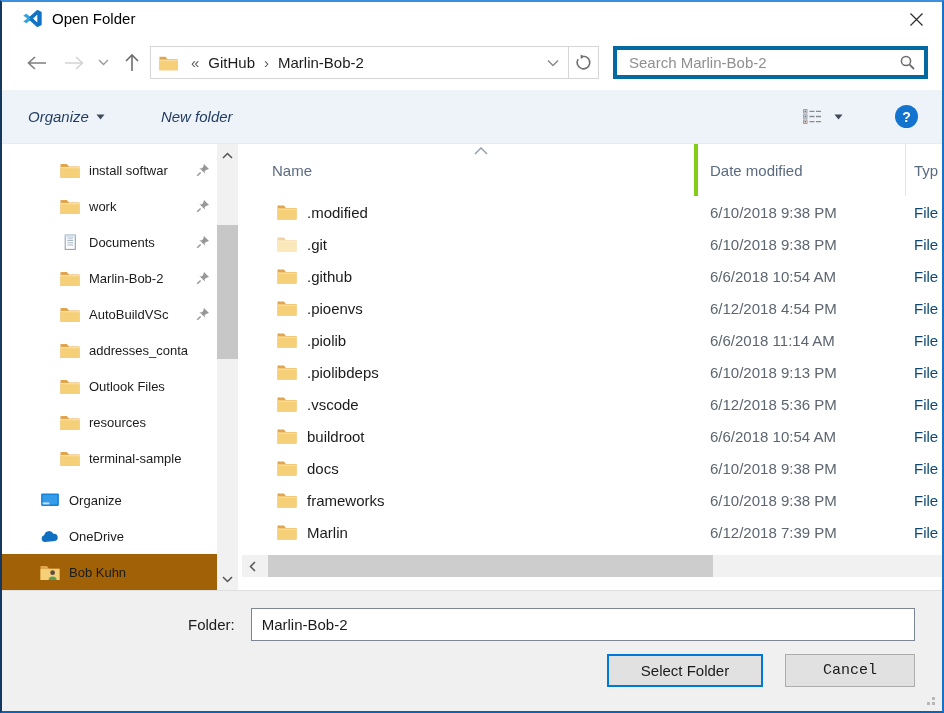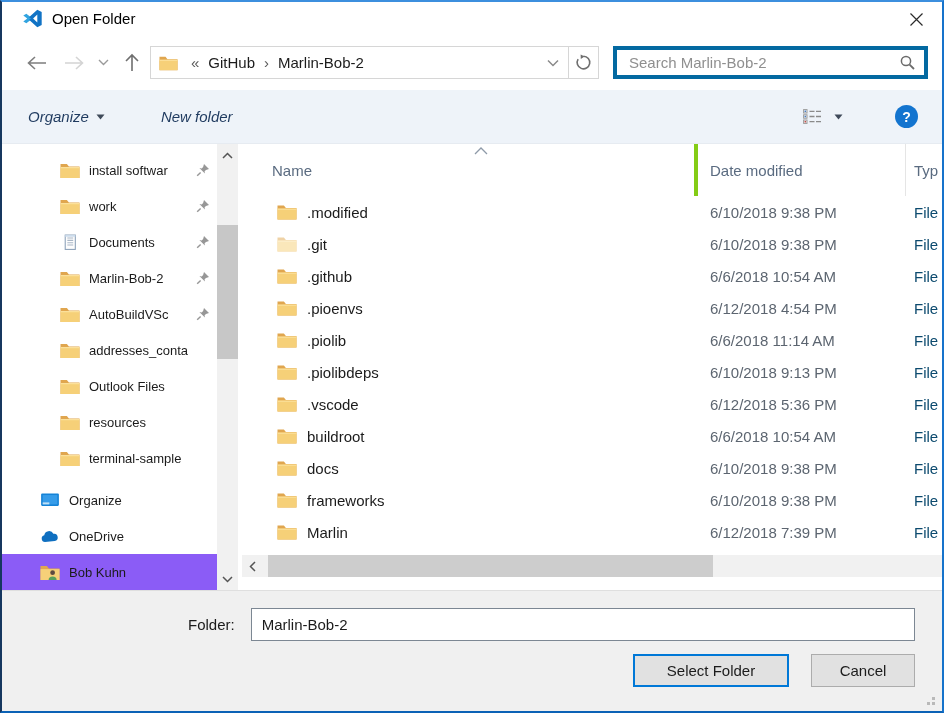--- a/index.html
+++ b/index.html
@@ -49,21 +49,21 @@
   .bodyarea { height:446px; display:flex; flex:none; position:relative; }
 
   
   .sidebar { width:215px; padding-top:8px; flex:none; overflow:hidden; }
   .siderow { height:36px; display:flex; align-items:center; padding-left:58px; position:relative; font-size:13px;
     color:#1b1b1b; cursor:default; white-space:nowrap; }
   .siderow.root { padding-left:38px; }
   .siderow .sicon { width:20px; height:17px; margin-right:9px; flex:none; }
   .siderow .slabel { overflow:hidden; white-space:nowrap; flex:1; }
   .siderow .pin { position:absolute; right:7px; top:11px; width:14px; height:14px; }
-  .siderow.selected { background:#8b5cf6; }
+  .siderow.selected { background:#a16207; }
   .sidegap { height:6px; }
 
   
   .vscroll { width:21px; background:#f1f1f1; flex:none; position:relative; }
   .varrow { position:absolute; left:0; width:21px; height:18px; display:flex; align-items:center; justify-content:center; }
   .varrow.up { top:2px; } .varrow.down { bottom:2px; }
   .vthumb { position:absolute; top:81px; left:0; width:21px; height:134px; background:#c7c7c7; }
 
   
   .filearea { flex:1; margin-left:4px; position:relative; overflow:hidden; }
@@ -87,21 +87,21 @@
 
   
   .footer { flex:1; background:#f0f0f0; border-top:1px solid #dfdfdf; position:relative; }
   .folder-row { display:flex; align-items:center; padding:17px 27px 0 186px; }
   .folder-label { font-size:15px; color:#1b1b1b; margin-right:16px; white-space:nowrap; }
   .folder-input { flex:1; height:33px; border:1px solid #7c8793; background:#fff; font-size:15px; color:#1b1b1b;
     padding:0 10px; font-family:"Liberation Sans", sans-serif; outline:none; }
   .buttons-row { display:flex; justify-content:flex-end; gap:22px; padding:13px 27px 0 0; }
   .btn { height:33px; font-size:15px; color:#1b1b1b; background:#e1e1e1; font-family:"Liberation Sans", sans-serif; cursor:pointer; }
   .btn-primary { width:156px; border:2px solid #0078d7; }
-  .btn-cancel { width:104px; border:1px solid #acacac; }
+  .btn-cancel { width:130px; border:1px solid #acacac;font-family:Liberation Mono, monospace; }
   .grip { position:absolute; right:6px; bottom:5px; width:12px; height:12px;
     background:
       linear-gradient(#b9b9b9,#b9b9b9) 8px 8px / 3px 3px no-repeat,
       linear-gradient(#b9b9b9,#b9b9b9) 8px 3px / 3px 3px no-repeat,
       linear-gradient(#b9b9b9,#b9b9b9) 3px 8px / 3px 3px no-repeat; }
   .hiddenDefs { position:absolute; width:0; height:0; overflow:hidden; }
 </style>
 </head>
 <body>
 

